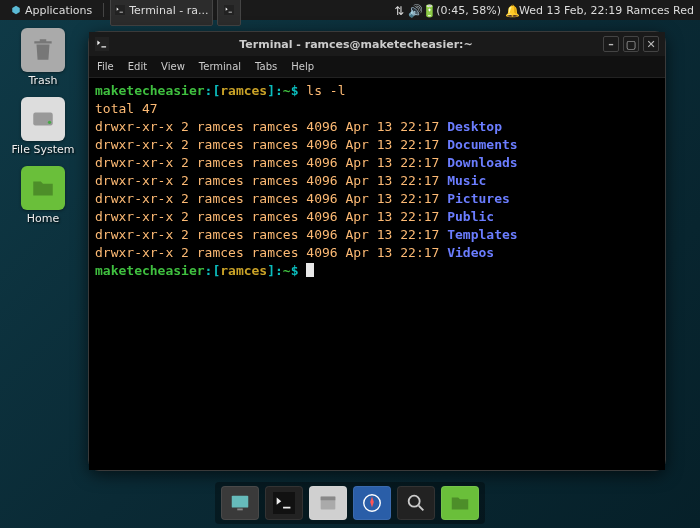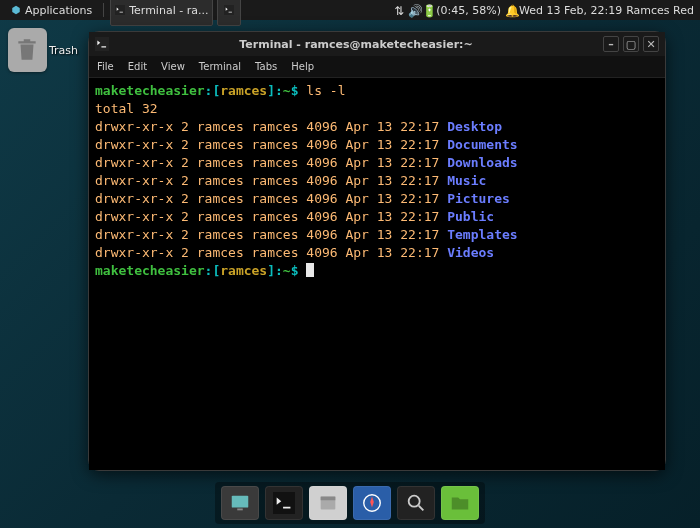--- a/index.html
+++ b/index.html
@@ -54,21 +54,21 @@
     position: absolute;
     top: 28px;
     left: 8px;
     display: flex;
     flex-direction: column;
     gap: 10px;
   }
   .dicon {
     width: 70px;
     display: flex;
-    flex-direction: row;
+    flex-direction: column;
     align-items: center;
     gap: 2px;
     font-size: 11px;
     color: #eee;
     text-align: center;
     text-shadow: 1px 1px 2px #000;
   }
   .dicon .ibox {
     width: 44px;
     height: 44px;
@@ -211,20 +211,37 @@
 
 <div class="desktop-icons">
   <div class="dicon trash">
     <div class="ibox">
         <svg viewBox="0 0 24 24">
           <path fill="#777" d="M6 7h12l-1 14H7zM4 4h16v2H4zM9 2h6v2H9z"></path>
         </svg>
       </div>
     <span>Trash</span>
   </div>
+  <div class="dicon fs">
+    <div class="ibox">
+        <svg viewBox="0 0 24 24">
+          <rect x="3" y="6" width="18" height="12" rx="2" fill="#999"></rect>
+          <circle cx="18" cy="15" r="1.5" fill="#4a4"></circle>
+        </svg>
+      </div>
+    <span>File System</span>
+  </div>
+  <div class="dicon home">
+    <div class="ibox">
+        <svg viewBox="0 0 24 24">
+          <path fill="#4d8e29" d="M3 6h7l2 2h9v11H3z"></path>
+        </svg>
+      </div>
+    <span>Home</span>
+  </div>
 </div>
 
 <div class="win">
   <div class="titlebar">
     <svg viewBox="0 0 24 24" width="14" height="14">
         <rect width="24" height="24" fill="#222"></rect>
         <path fill="#eee" d="M4 6l5 4-5 4zM11 16h8v2h-8z"></path>
       </svg>
     <span class="ttitle">Terminal - ramces@maketecheasier:~</span>
     <div class="winbtns">
@@ -235,21 +252,21 @@
   </div>
   <div class="menubar">
     <span>File</span>
     <span>Edit</span>
     <span>View</span>
     <span>Terminal</span>
     <span>Tabs</span>
     <span>Help</span>
   </div>
   <div class="term" id="term"><span class="c-green">maketecheasier</span><span class="c-teal">:[</span><span class="c-yellow">ramces</span><span class="c-teal">]:</span><span class="c-green">~</span><span class="c-teal">$</span> <span class="c-white">ls -l</span>
-<span class="c-white">total 32</span>
+<span class="c-white">total 47</span>
 <span class="c-white">drwxr-xr-x 2 ramces ramces 4096 Apr 13 22:17 </span><span class="c-blue">Desktop</span>
 <span class="c-white">drwxr-xr-x 2 ramces ramces 4096 Apr 13 22:17 </span><span class="c-blue">Documents</span>
 <span class="c-white">drwxr-xr-x 2 ramces ramces 4096 Apr 13 22:17 </span><span class="c-blue">Downloads</span>
 <span class="c-white">drwxr-xr-x 2 ramces ramces 4096 Apr 13 22:17 </span><span class="c-blue">Music</span>
 <span class="c-white">drwxr-xr-x 2 ramces ramces 4096 Apr 13 22:17 </span><span class="c-blue">Pictures</span>
 <span class="c-white">drwxr-xr-x 2 ramces ramces 4096 Apr 13 22:17 </span><span class="c-blue">Public</span>
 <span class="c-white">drwxr-xr-x 2 ramces ramces 4096 Apr 13 22:17 </span><span class="c-blue">Templates</span>
 <span class="c-white">drwxr-xr-x 2 ramces ramces 4096 Apr 13 22:17 </span><span class="c-blue">Videos</span>
 <span class="c-green">maketecheasier</span><span class="c-teal">:[</span><span class="c-yellow">ramces</span><span class="c-teal">]:</span><span class="c-green">~</span><span class="c-teal">$</span> <span class="cursor"></span></div>
 </div>

